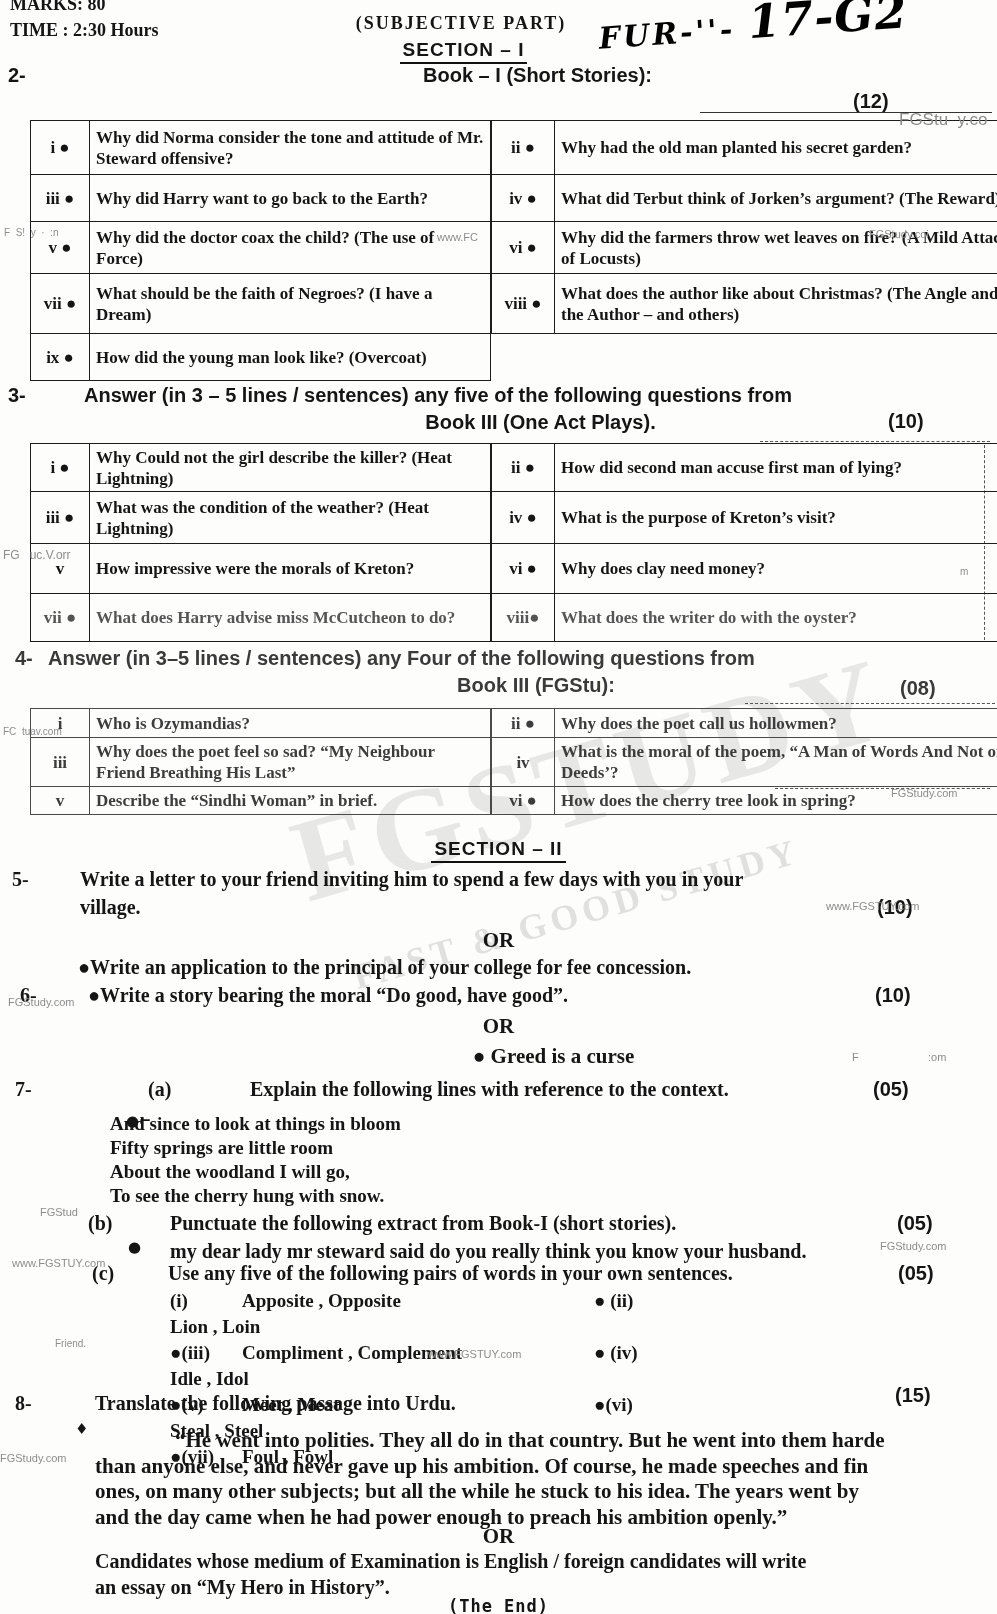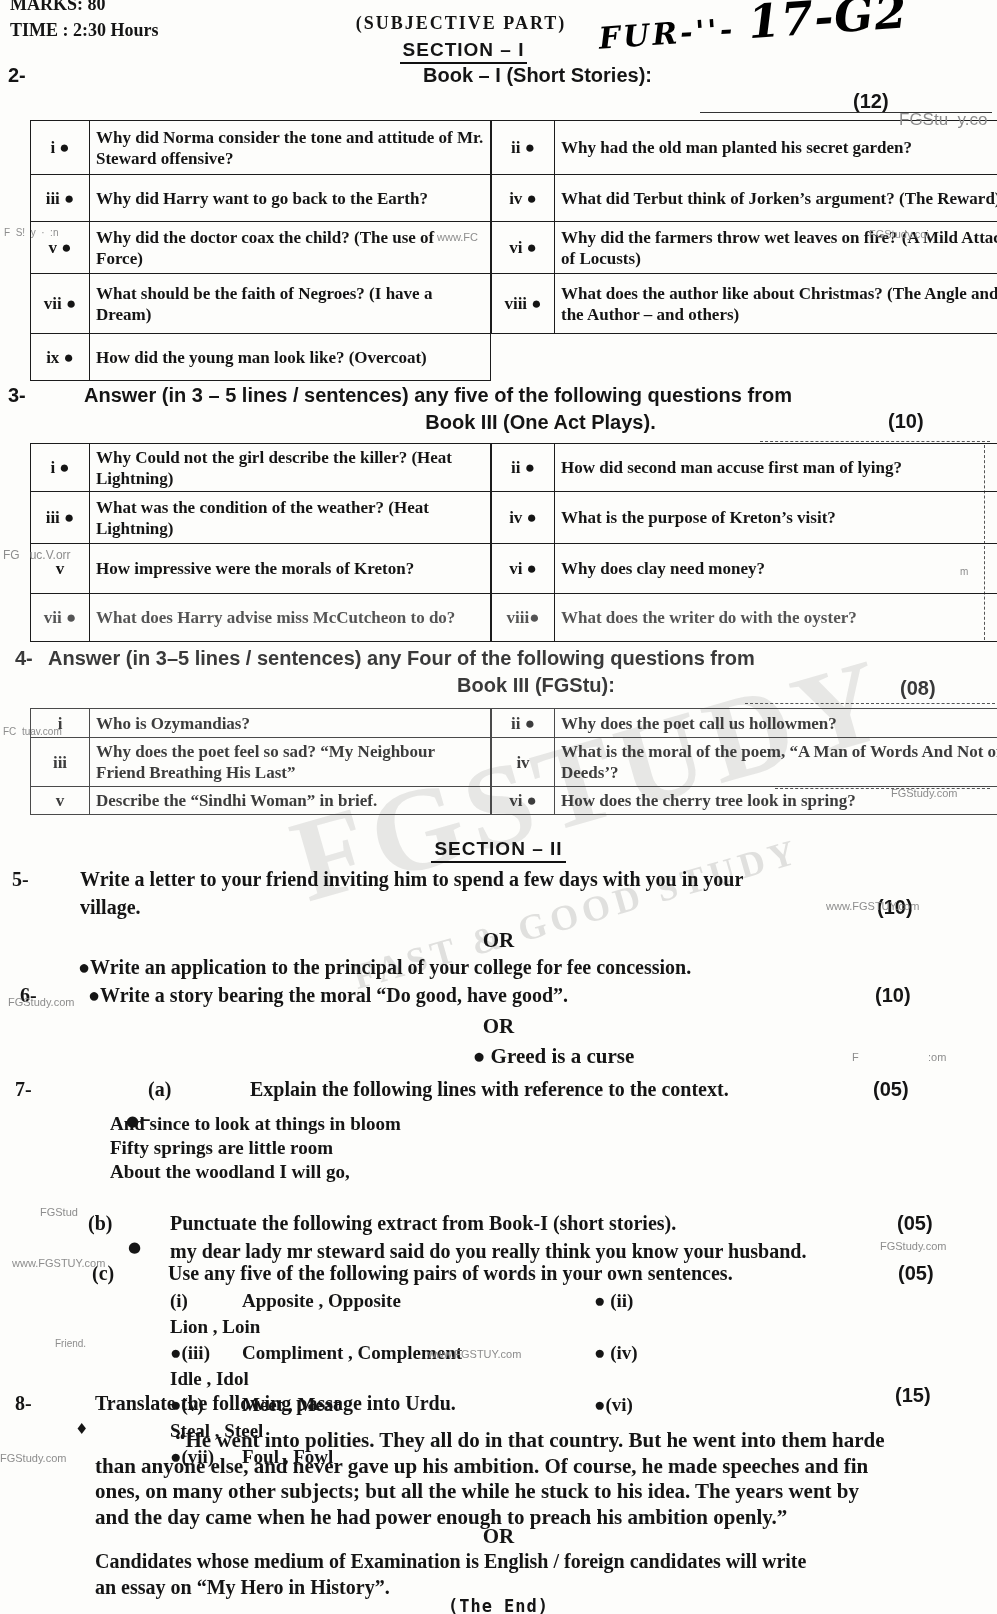--- a/index.html
+++ b/index.html
@@ -264,20 +264,21 @@
   <div id="q7a">
     <span class="lab" style="left:15px;top:0">7-</span>
     <span class="lab" style="left:148px;top:0">(a)</span>
     <span class="bodyline" style="left:250px;top:0">Explain the following lines with reference to the context.</span>
     <span class="marks" style="left:873px;top:0">(05)</span>
     <span class="bullet" style="left:126px;top:34px">●⌐</span>
     <div class="poem">
       <div>And since to look at things in bloom</div>
       <div>Fifty springs are little room</div>
       <div>About the woodland I will go,</div>
+      <div>To see the cherry hung with snow.</div>
     </div>
   </div>
 
   <div id="q7b">
     <span class="lab" style="left:88px;top:0">(b)</span>
     <span class="bullet" style="left:128px;top:26px">●</span>
     <span class="bodyline" style="left:170px;top:0">Punctuate the following extract from Book-I (short stories).</span>
     <span class="marks" style="left:897px;top:0">(05)</span>
     <span class="bodyline" style="left:170px;top:28px">my dear lady mr steward said do you really think you know your husband.</span>
   </div>

